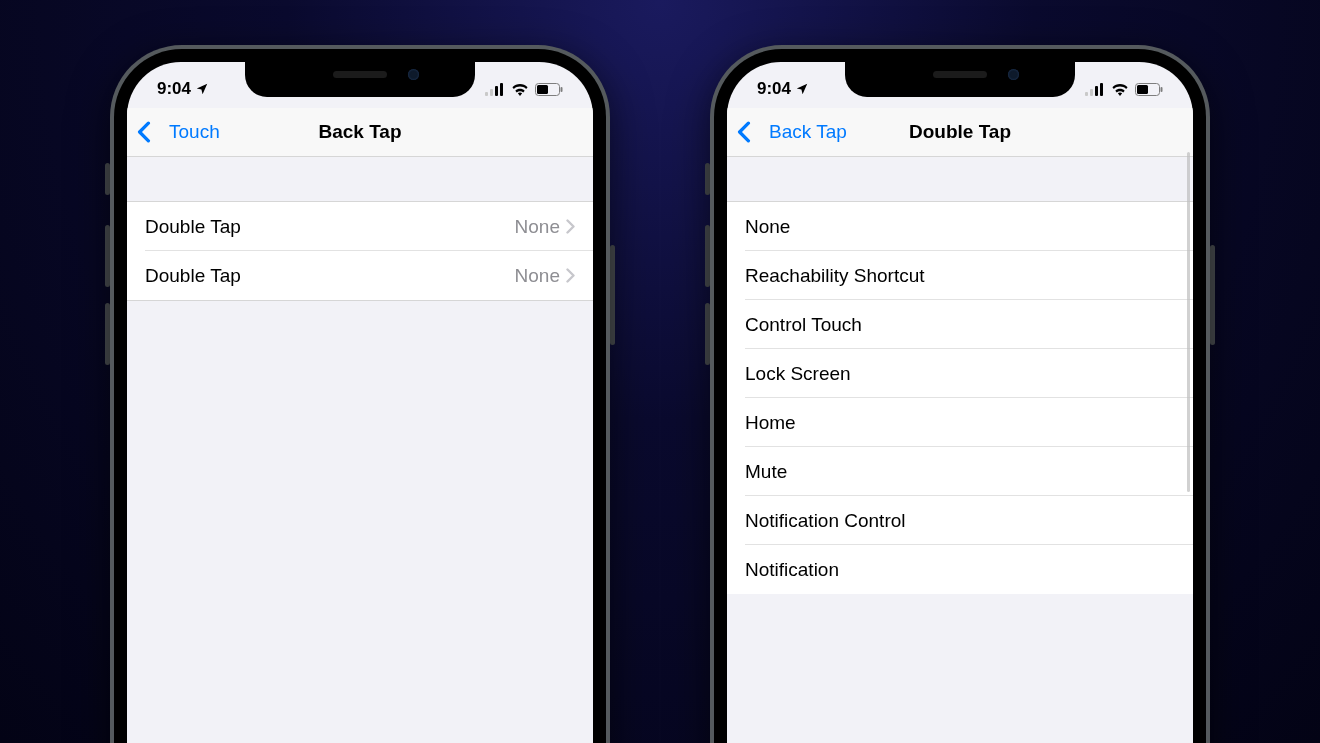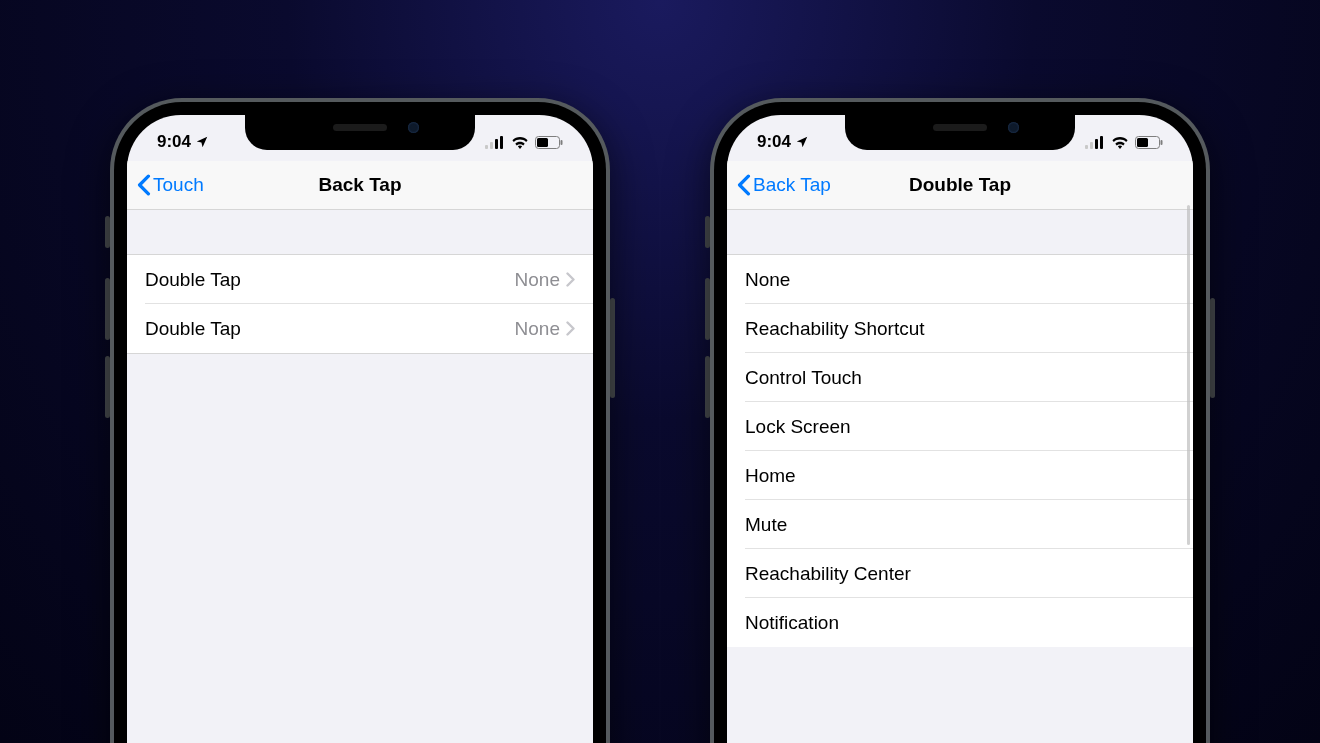--- a/index.html
+++ b/index.html
@@ -11,21 +11,21 @@
     font-family: -apple-system, "SF Pro Text", "Helvetica Neue", Arial, sans-serif;
     overflow: hidden;
   }
   .stage {
     width: 1320px;
     height: 545px;
     position: relative;
     display: flex;
     justify-content: center;
     gap: 100px;
-    padding-top: 98px;
+    padding-top: 45px;
     box-sizing: border-box;
   }
   .phone {
     width: 500px;
     height: 1000px;
     position: relative;
   }
   .phone-outer {
     position: absolute;
     left: 0; top: 0;
@@ -117,21 +117,21 @@
     background: #f8f8f8;
     border-bottom: 1px solid #d6d6d6;
   }
   .navbar .back {
     position: absolute;
     left: 10px;
     display: flex;
     align-items: center;
     color: #007aff;
     font-size: 19px;
-    gap: 2px;
+    gap: 18px;
   }
   .navbar .title {
     font-weight: 600;
     font-size: 19px;
     color: #000;
   }
 
   .spacer {
     height: 44px;
     background: #f2f2f7;
@@ -348,21 +348,21 @@
         <div class="row">
             <span>Lock Screen</span>
           </div>
         <div class="row">
             <span>Home</span>
           </div>
         <div class="row">
             <span>Mute</span>
           </div>
         <div class="row">
-            <span>Reachability Center</span>
+            <span>Notification Control</span>
           </div>
         <div class="row">
             <span>Notification</span>
           </div>
       </div>
 
       <div class="scroll-hint"></div>
 
     </div>
   </div>

